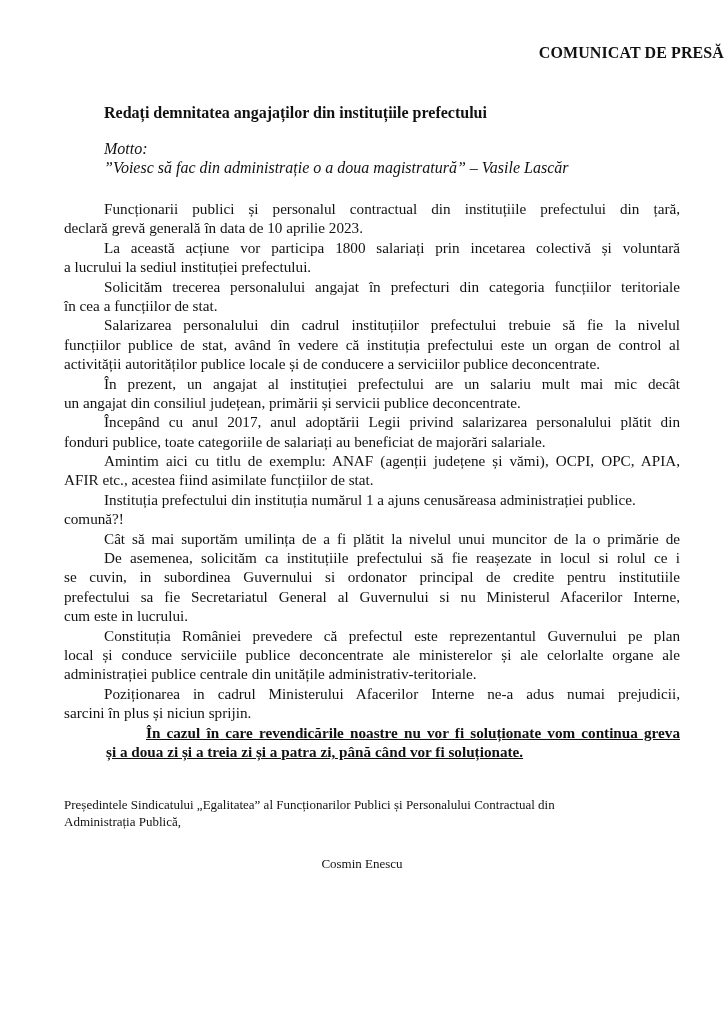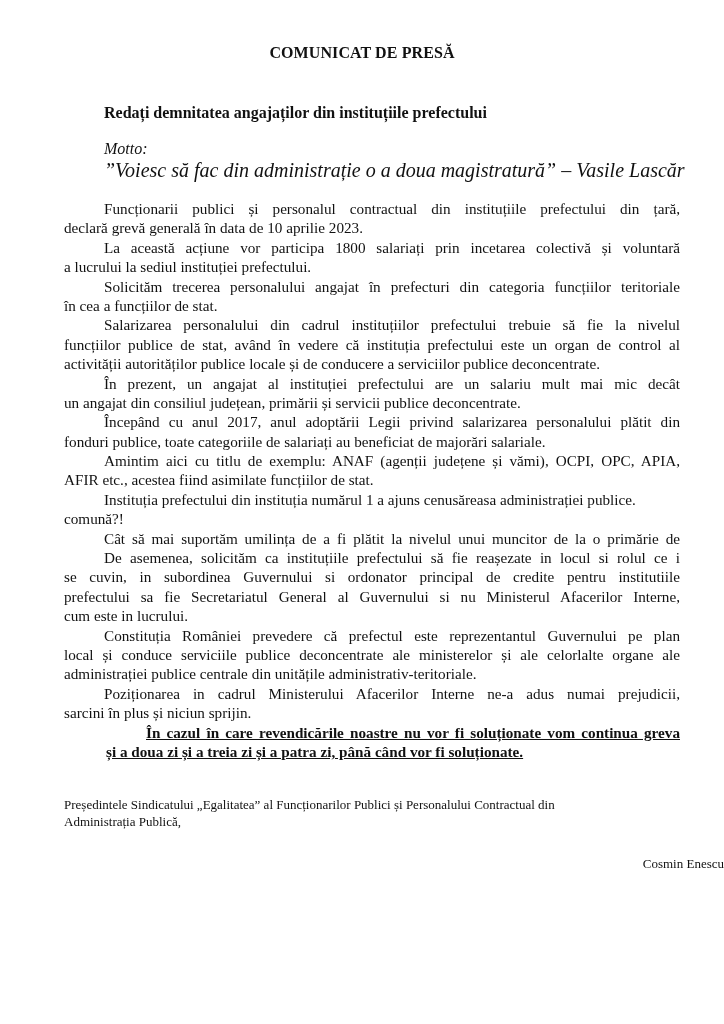--- a/index.html
+++ b/index.html
@@ -1,30 +1,30 @@
 <!DOCTYPE html>
 <html><head>
 <meta charset="utf-8">
 <style>
   html, body { margin: 0; padding: 0; background: #ffffff; }
   body { width: 724px; height: 1024px; position: relative; overflow: hidden;
          font-family: "Liberation Serif", "DejaVu Serif", serif; color: #111111; }
   .page { position: absolute; left: 0; top: 0; width: 724px; height: 1024px; }
-  .title { position: absolute; top: 44px; left: 0; width: 724px; text-align: center;
+  .title { position: absolute; top: 44px; left: 0; width: 724px; text-align: right;
            font-weight: bold; font-size: 16px; letter-spacing: 0.1px; }
   .subtitle { position: absolute; top: 104px; left: 104px; font-weight: bold; font-size: 16px; }
   .motto-label { position: absolute; top: 140px; left: 104px; font-style: italic; font-size: 16px; }
-  .motto-quote { position: absolute; top: 159px; left: 104px; font-style: italic; font-size: 20px; }
+  .motto-quote { position: absolute; top: 159px; left: 104px; font-style: italic; font-size: 16px; }
   .body { position: absolute; top: 199px; left: 64px; width: 616px; font-size: 15.2px; line-height: 19.4px; }
   .line { display: block; height: 19.4px; white-space: nowrap; text-align: justify; text-align-last: justify; }
   .line.first { padding-left: 40px; }
   .line.last { text-align-last: left; }
   .line.bold { font-weight: bold; text-decoration: underline; margin-left: 42px; }
   .footer { position: absolute; top: 796px; left: 64px; width: 616px; text-align: left; font-size: 13px; line-height: 17px; }
-  .signature { position: absolute; top: 856px; left: 0; width: 724px; text-align: right; font-size: 13px; }
+  .signature { position: absolute; top: 856px; left: 0; width: 724px; text-align: center; font-size: 13px; }
 </style>
 </head>
 <body>
 
 <div class="page">
   <div class="title">COMUNICAT DE PRESĂ</div>
   <div class="subtitle">Redați demnitatea angajaților din instituțiile prefectului</div>
   <div class="motto-label">Motto:</div>
   <div class="motto-quote">”Voiesc să fac din administrație o a doua magistratură” – Vasile Lascăr</div>
 

